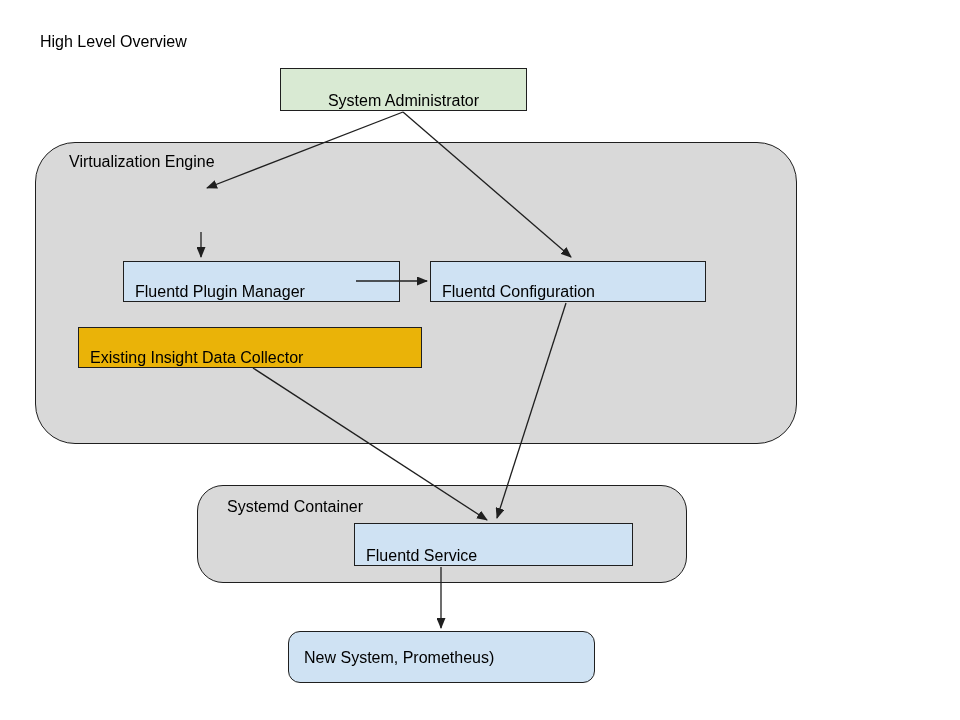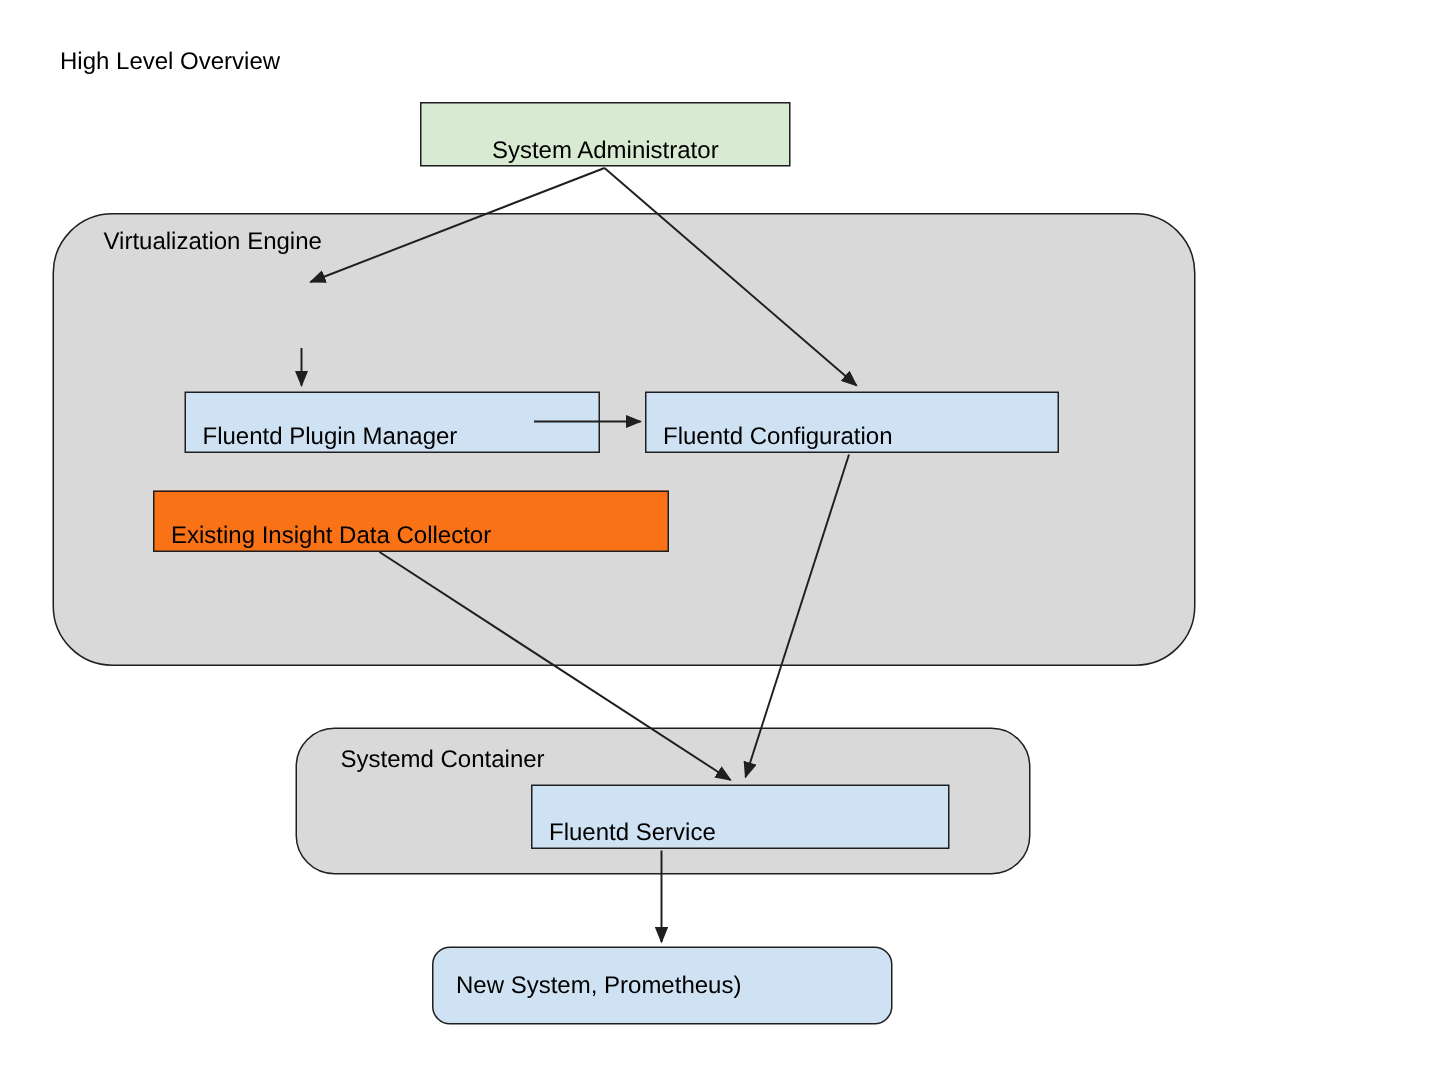--- a/index.html
+++ b/index.html
@@ -41,21 +41,21 @@
     position: absolute;
     border: 1px solid #1f1f1f;
     box-sizing: border-box;
     display: flex;
     align-items: flex-end;
     font-size: 16px;
     z-index: 2;
   }
   .node.green  { background: #d9ead3; }
   .node.blue   { background: #cfe2f3; }
-  .node.yellow { background: #f97316; margin-left: 24px; }
+  .node.yellow { background: #eab308; }
   .node .node-label {
     padding-left: 11px;
     white-space: nowrap;
   }
   .node.center { justify-content: center; }
   .node.center .node-label { padding-left: 0; }
   .node.multiline {
     border-radius: 12px;
     align-items: center;
   }

